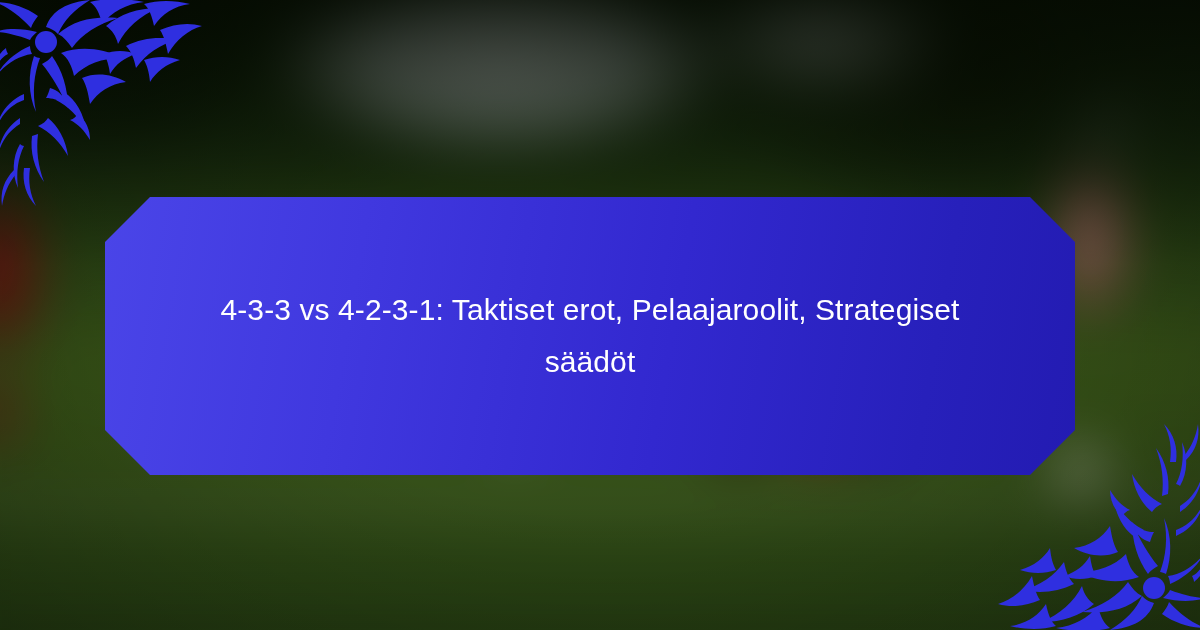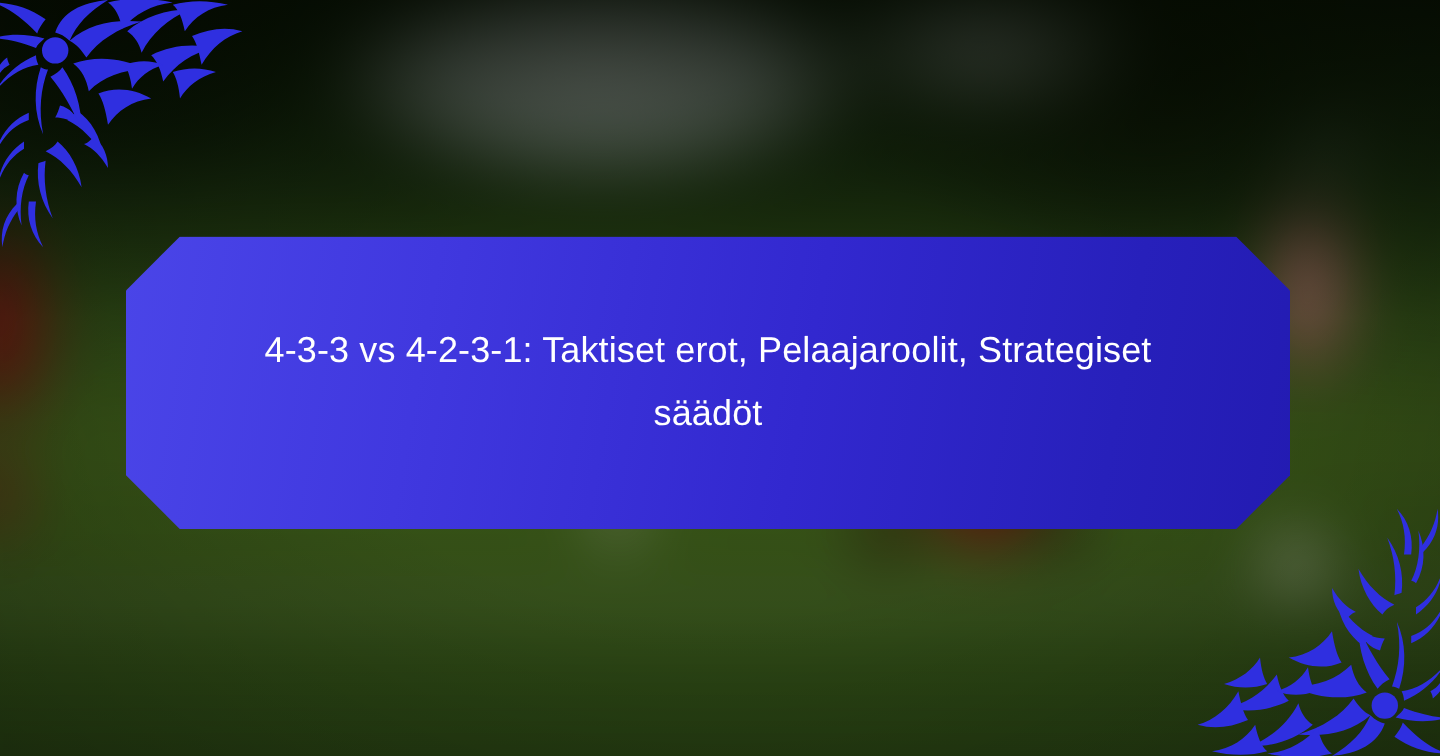--- a/index.html
+++ b/index.html
@@ -60,21 +60,21 @@
   
   .ornament { position:absolute; width:210px; height:210px; pointer-events:none; }
   .ornament svg { width:100%; height:100%; display:block; }
   .orn-tl { top:-4px; left:-6px; }
   .orn-br { bottom:-4px; right:-6px; transform:rotate(180deg); }
 
   
   .banner {
     position:absolute;
     left:105px; top:197px;
-    width:970px; height:244px;
+    width:970px; height:278px;
     background:linear-gradient(100deg, #4a45e8 0%, #4038df 26%, #3228cf 58%, #2720bb 84%, #231bb2 100%);
     clip-path:polygon(45px 0, calc(100% - 45px) 0, 100% 45px, 100% calc(100% - 45px),
                       calc(100% - 45px) 100%, 45px 100%, 0 calc(100% - 45px), 0 45px);
     display:flex; align-items:center; justify-content:center;
   }
 
   .banner-title {
     color:#ffffff;
     font-size:30px;
     font-weight:400;

